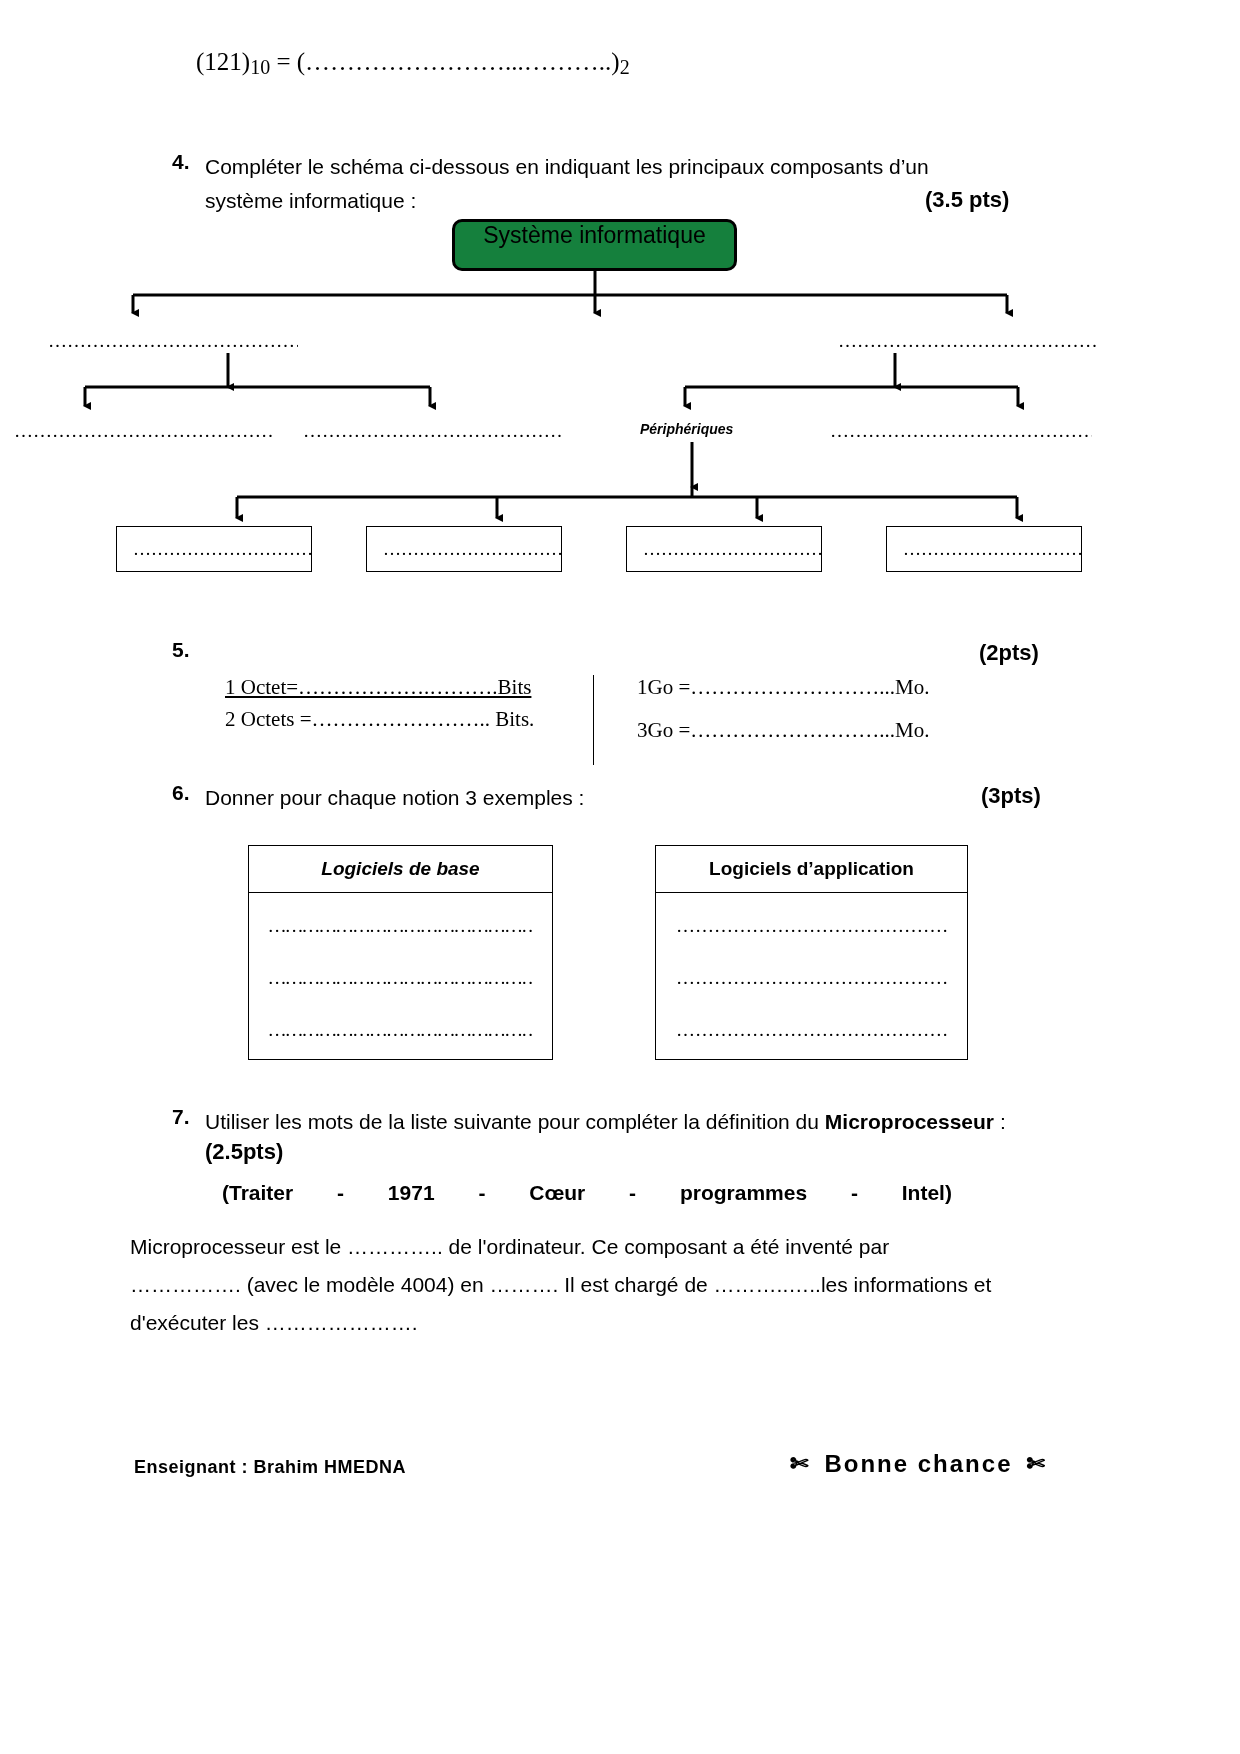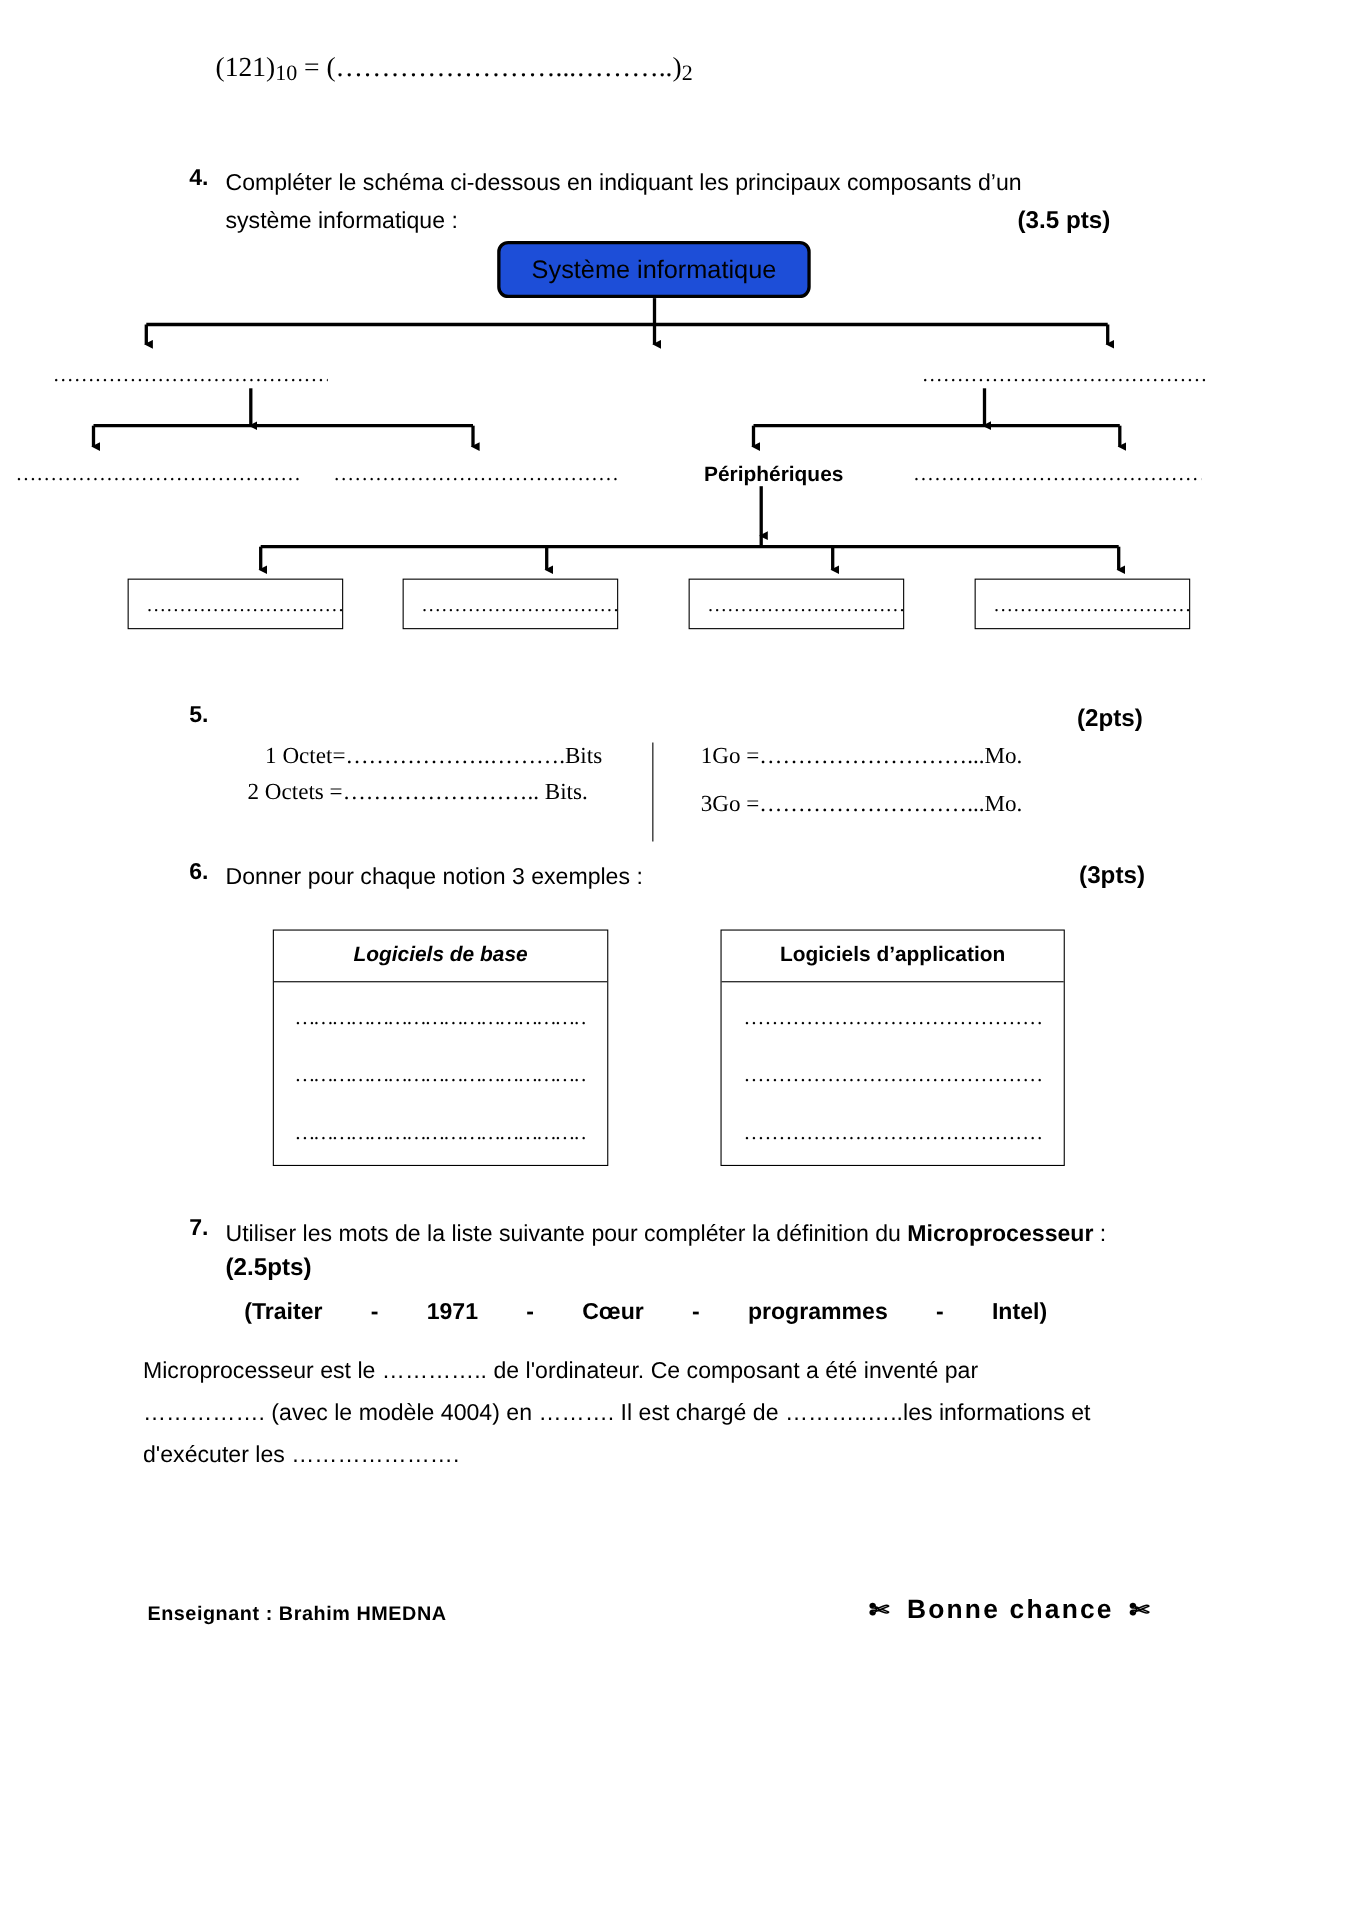--- a/index.html
+++ b/index.html
@@ -90,42 +90,43 @@
   #root-box {
     position: absolute;
     left: 452px;
     top: 9px;
     width: 285px;
     height: 52px;
     border: 3px solid #000;
     border-radius: 10px;
     box-sizing: border-box;
     display: flex;
-    align-items: center;
+    align-items: flex-start;
     justify-content: center;
     font-size: 23px;
     font-family: "Liberation Sans", sans-serif;
-    background: #1d4ed8;
+    background: #15803d;
   }
 
   
   .blank-label {
     position: absolute;
     font-family: "Liberation Serif", serif;
     font-size: 19px;
     color: #000;
     white-space: nowrap;
     overflow: hidden;
   }
   .node-label {
     position: absolute;
     font-family: "Liberation Sans", sans-serif;
-    font-size: 19px;
-    font-weight: bold;
-    white-space: nowrap;
+    font-size: 14px;
+    font-weight: bold;
+    white-space: nowrap;
+    font-style: italic;
   }
 
   
   .leaf-box {
     position: absolute;
     border: 1.5px solid #000;
     box-sizing: border-box;
     height: 46px;
     background: #fff;
     font-family: "Liberation Serif", serif;
@@ -310,21 +311,21 @@
     <div class="leaf-box" style="left:886px; top:316px; width:196px;">
       <span>……………………………</span>
     </div>
   </div>
 
   <div class="q-num" id="q5-num">5.</div>
   <div class="q-pts" id="q5-pts">(2pts)</div>
 
   <div id="q5-grid">
     <div id="q5-divider"></div>
-    <div class="cell" style="left:16px;   top:0px;">1 Octet=……………….……….Bits</div>
+    <div class="cell" style="left:0px;   top:0px;text-decoration:underline;">1 Octet=……………….……….Bits</div>
     <div class="cell" style="left:0px;   top:32px;">2 Octets =…………………….. Bits.</div>
     <div class="cell" style="left:412px; top:0px;">1Go =………………………...Mo.</div>
     <div class="cell" style="left:412px; top:43px;">3Go =………………………...Mo.</div>
   </div>
 
   <div class="q-num" id="q6-num">6.</div>
   <div class="q-text" id="q6-l1">Donner pour chaque notion 3  exemples :</div>
   <div class="q-pts" id="q6-pts">(3pts)</div>
 
   <div class="soft-table" style="left:248px; top:845px; width:305px; height:215px;font-style:italic;">

